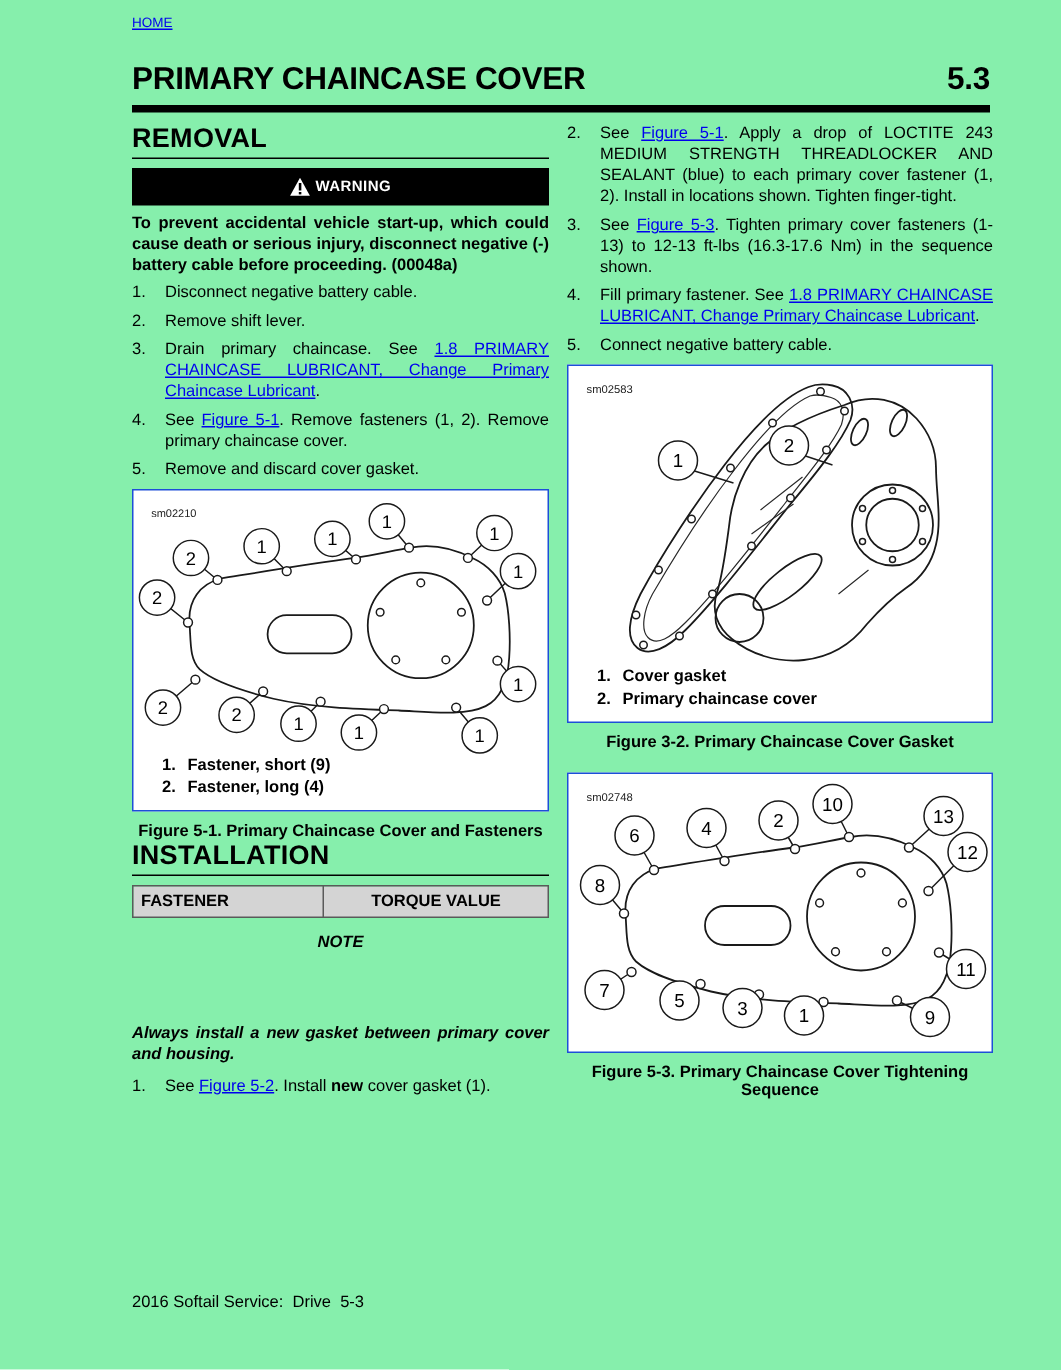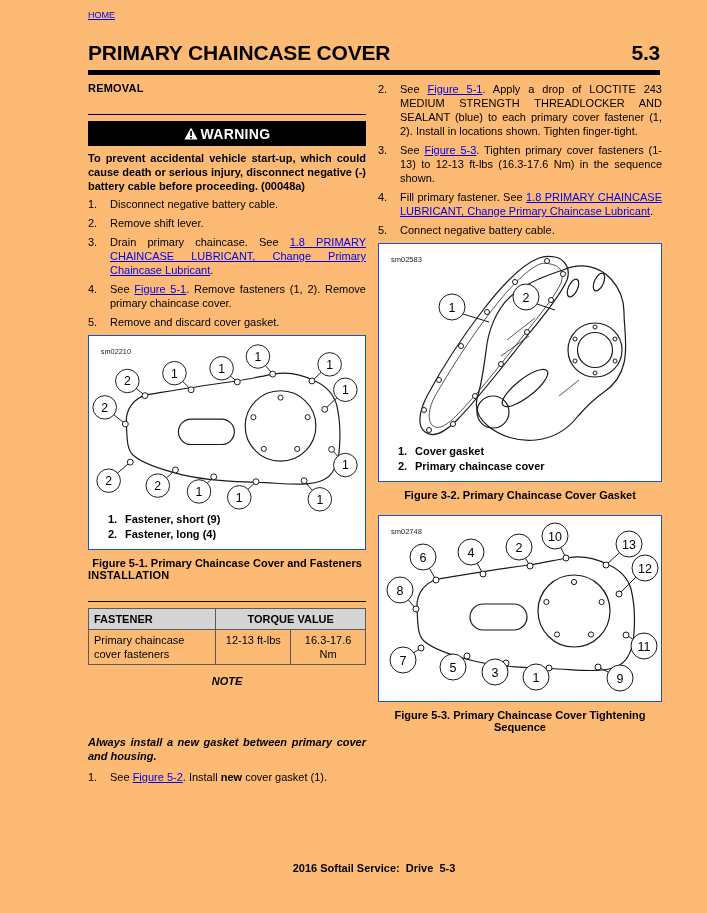--- a/index.html
+++ b/index.html
@@ -1,30 +1,30 @@
 <!DOCTYPE html>
 <html><head>
 <meta charset="utf-8">
 <style>
   html,body{margin:0;padding:0;background:#fff;}
   body{width:707px;height:913px;position:relative;font-family:"Liberation Sans",sans-serif;color:#000;font-size:11px;}
   a.doclink{color:#0000EE;text-decoration:underline;cursor:pointer;}
-  .page{position:absolute;inset:0;background:#fdba74;}
+  .page{position:absolute;inset:0;background:#86efac;}
 
   .home{position:absolute;left:88px;top:10px;font-size:9px;}
   .title-row{position:absolute;left:88px;top:41px;width:572px;display:flex;justify-content:space-between;align-items:baseline;font-size:21px;font-weight:bold;letter-spacing:-0.2px;}
   .title-bar{position:absolute;left:88px;top:70px;width:572px;height:5px;background:#000;}
 
   .col{position:absolute;top:82px;}
   .col-left{left:88px;width:278px;}
   .col-right{left:378px;width:284px;}
 
-  h2.sec{font-size:11px;font-weight:bold;margin:0 0 6px 0;padding-bottom:20px;border-bottom:1.5px solid #000;letter-spacing:.2px;}
-
-  .warning-box{margin:5px 0 4px 0;background:#000;color:#fff;height:25px;display:flex;align-items:center;justify-content:center;gap:3px;font-weight:bold;font-size:14px;letter-spacing:.3px;}
+  h2.sec{font-size:18px;font-weight:bold;margin:0 0 6px 0;padding-bottom:2px;border-bottom:1.5px solid #000;letter-spacing:.2px;}
+
+  .warning-box{margin:5px 0 4px 0;background:#000;color:#fff;height:25px;display:flex;align-items:center;justify-content:center;gap:3px;font-weight:bold;font-size:10px;letter-spacing:.3px;}
   .warning-text{font-weight:bold;text-align:justify;line-height:14px;margin:5px 0 4px 0;}
 
   .steps{margin-top:4px;}
   .step{display:flex;margin-bottom:5px;line-height:14px;}
   .step-num{flex:none;width:22px;}
   .step-text{flex:1;text-align:justify;}
   b.inline-bold{font-weight:bold;}
 
   .figure-box{border:1px solid #1d4ed8;background:#fff;overflow:hidden;margin-top:6px;}
   .figure-box svg{display:block;}
@@ -34,21 +34,21 @@
   .fig-caption{font-weight:bold;text-align:center;margin:7px 0 0 0;}
 
   .spec-table{border-collapse:collapse;width:100%;margin-top:6px;}
   .spec-table th,.spec-table td{border:1px solid #5a5a5a;padding:3px 5px;font-size:11px;vertical-align:top;line-height:14px;}
   .spec-table th{background:#d4d4d4;font-weight:bold;text-align:left;}
   .spec-table th.torque{text-align:center;}
   .spec-table td.val{text-align:center;width:27%;}
   .note-label{font-style:italic;text-align:center;font-weight:bold;margin:10px 0 6px 0;}
   .note-text{font-style:italic;font-weight:bold;text-align:justify;line-height:14px;margin-bottom:7px;margin-top:48px;}
 
-  .footer{position:absolute;top:862px;left:88px;width:572px;text-align:center;font-weight:bold;white-space:pre;}
+  .footer{position:absolute;top:862px;left:88px;width:572px;text-align:left;font-weight:normal;white-space:pre;}
 
   .mt16{margin-top:14px;}
   .mt20{margin-top:17px;}
   svg text.code{font-size:7.5px;fill:#222;font-family:"Liberation Sans",sans-serif;}
   svg text.co{font-size:12.5px;fill:#000;font-family:"Liberation Sans",sans-serif;text-anchor:middle;}
   svg .ln{stroke:#1a1a1a;stroke-width:1;fill:none;}
   svg .ol{stroke:#1a1a1a;stroke-width:1.2;fill:none;}
   svg .thin{stroke:#2a2a2a;stroke-width:.8;fill:none;}
   svg .hole{stroke:#1a1a1a;stroke-width:1;fill:#fff;}
   svg .cc{stroke:#1a1a1a;stroke-width:1;fill:#fff;}
@@ -172,25 +172,20 @@
     <div class="fig-caption">Figure 5-1. Primary Chaincase Cover and Fasteners</div>
 
     <h2 class="sec mt20">INSTALLATION</h2>
 
     <table class="spec-table">
       <tbody>
           <tr>
         <th style="width:46%">FASTENER</th>
         <th class="torque" colspan="2">TORQUE VALUE</th>
       </tr>
-      <tr>
-        <td>Primary chaincase cover fasteners</td>
-        <td class="val">12-13 ft-lbs</td>
-        <td class="val">16.3-17.6 Nm</td>
-      </tr>
     </tbody>
       </table>
 
     <div class="note-label">NOTE</div>
     <div class="note-text">Always install a new gasket between primary cover and housing.</div>
 
     <div class="steps">
       <div class="step">
         <span class="step-num">1.</span>
         <span class="step-text"><span>See </span><a class="doclink">Figure 5-2</a><span>. Install </span><b class="inline-bold">new</b><span> cover gasket (1).</span></span>

